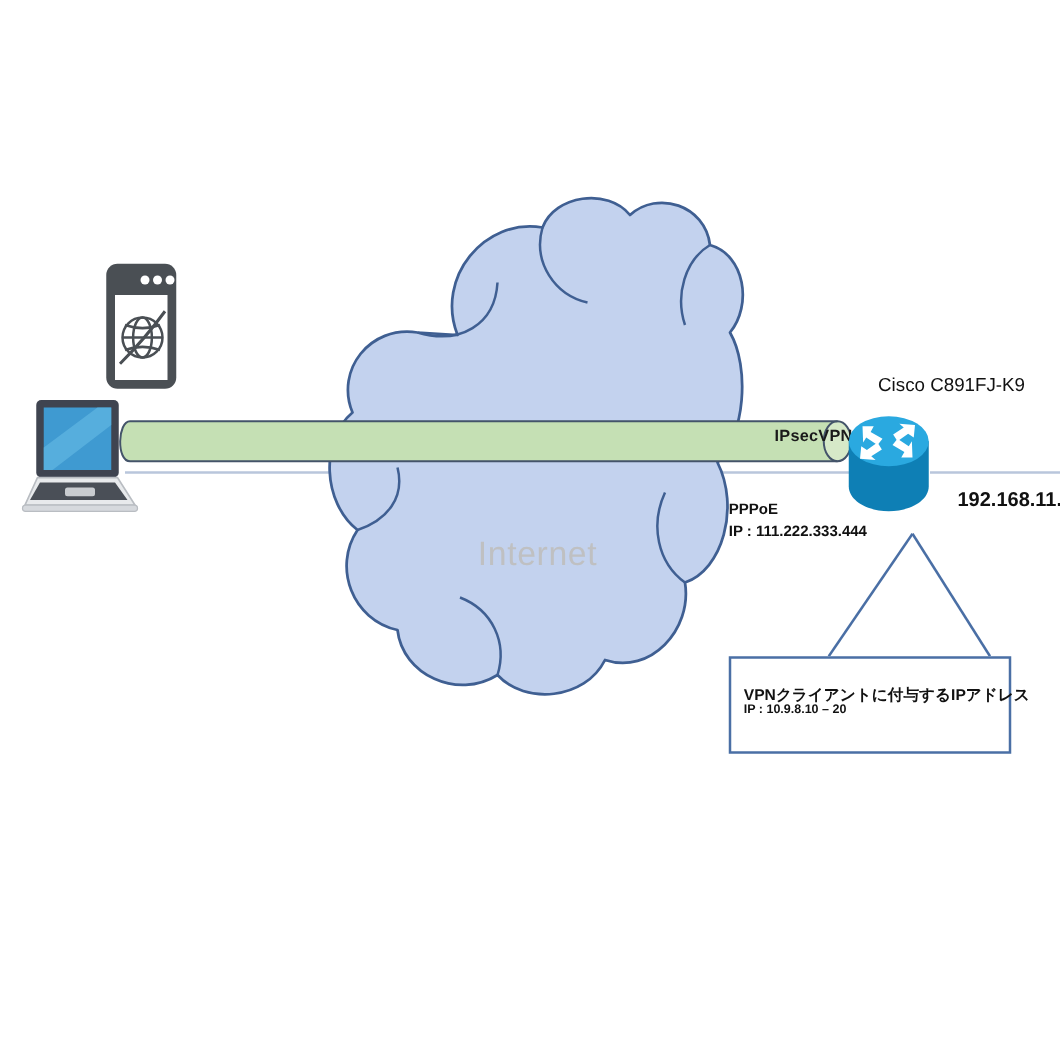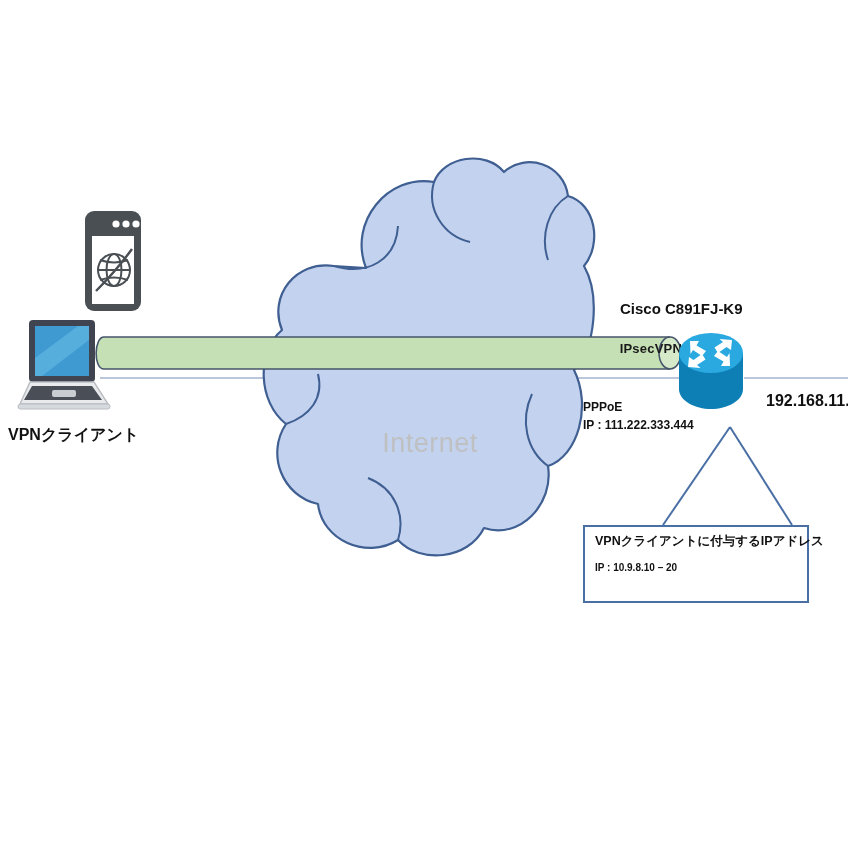--- a/index.html
+++ b/index.html
@@ -68,23 +68,23 @@
     color: #111111;
   }
 
   
   #router-svg { position: absolute; left: 676px; top: 331px; }
   #router-title {
     position: absolute;
     left: 620px;
     top: 300px;
     width: 200px;
-    text-align: left;
+    text-align: right;
     font-size: 15px;
-    font-weight: bold;
+    font-weight: normal;
     color: #111111;
   }
   #pppoe-block {
     position: absolute;
     left: 583px;
     top: 398px;
     width: 140px;
     text-align: left;
     font-size: 12px;
     font-weight: bold;
@@ -109,21 +109,21 @@
     top: 525px;
     width: 226px;
     height: 78px;
     border: 2px solid #4a6fa5;
     background: #ffffff;
     box-sizing: border-box;
   }
   #callout-line1 {
     position: absolute;
     left: 595px;
-    top: 533px;
+    top: 548px;
     font-size: 12.5px;
     font-weight: bold;
     color: #111111;
     white-space: nowrap;
   }
   #callout-line2 {
     position: absolute;
     left: 595px;
     top: 562px;
     font-size: 10px;
@@ -201,21 +201,20 @@
     <rect x="15" y="2" width="66" height="62" rx="4" ry="4" fill="#3f4450"></rect>
     <rect x="21" y="8" width="54" height="50" fill="#3f9ad1"></rect>
     <path d="M 21 58 L 21 40 L 64 8 L 75 8 L 75 22 L 28 58 Z" fill="#5fb4e0" opacity="0.75"></path>
 
     <path d="M 6 86 L 16 64 L 80 64 L 94 86 Z" fill="#e8eaec" stroke="#b9bdc2" stroke-width="1.4"></path>
     <path d="M 18 68 L 78 68 L 88 82 L 10 82 Z" fill="#4a4f57"></path>
     <rect x="38" y="72" width="24" height="7" rx="2" fill="#c9ccd0"></rect>
     <rect x="4" y="86" width="92" height="5" rx="2.5" fill="#d6d9dd" stroke="#b9bdc2" stroke-width="1"></rect>
   </svg>
 
-  <div id="vpn-client-label">VPNクライアント</div>
 
   <svg id="router-svg" width="70" height="82" viewBox="0 0 70 82">
 
     <path d="M 3 22 L 3 58 C 3 70, 19 78, 35 78 C 51 78, 67 70, 67 58 L 67 22 Z" fill="#0e7fb5"></path>
 
     <ellipse cx="35" cy="22" rx="32" ry="20" fill="#2aa9e0"></ellipse>
 
     <g fill="#ffffff">
 
       <path d="M 14 10 L 23 10 L 20.5 14.5 L 30 20 L 26 25 L 17 19 L 14.5 23 Z"></path>

